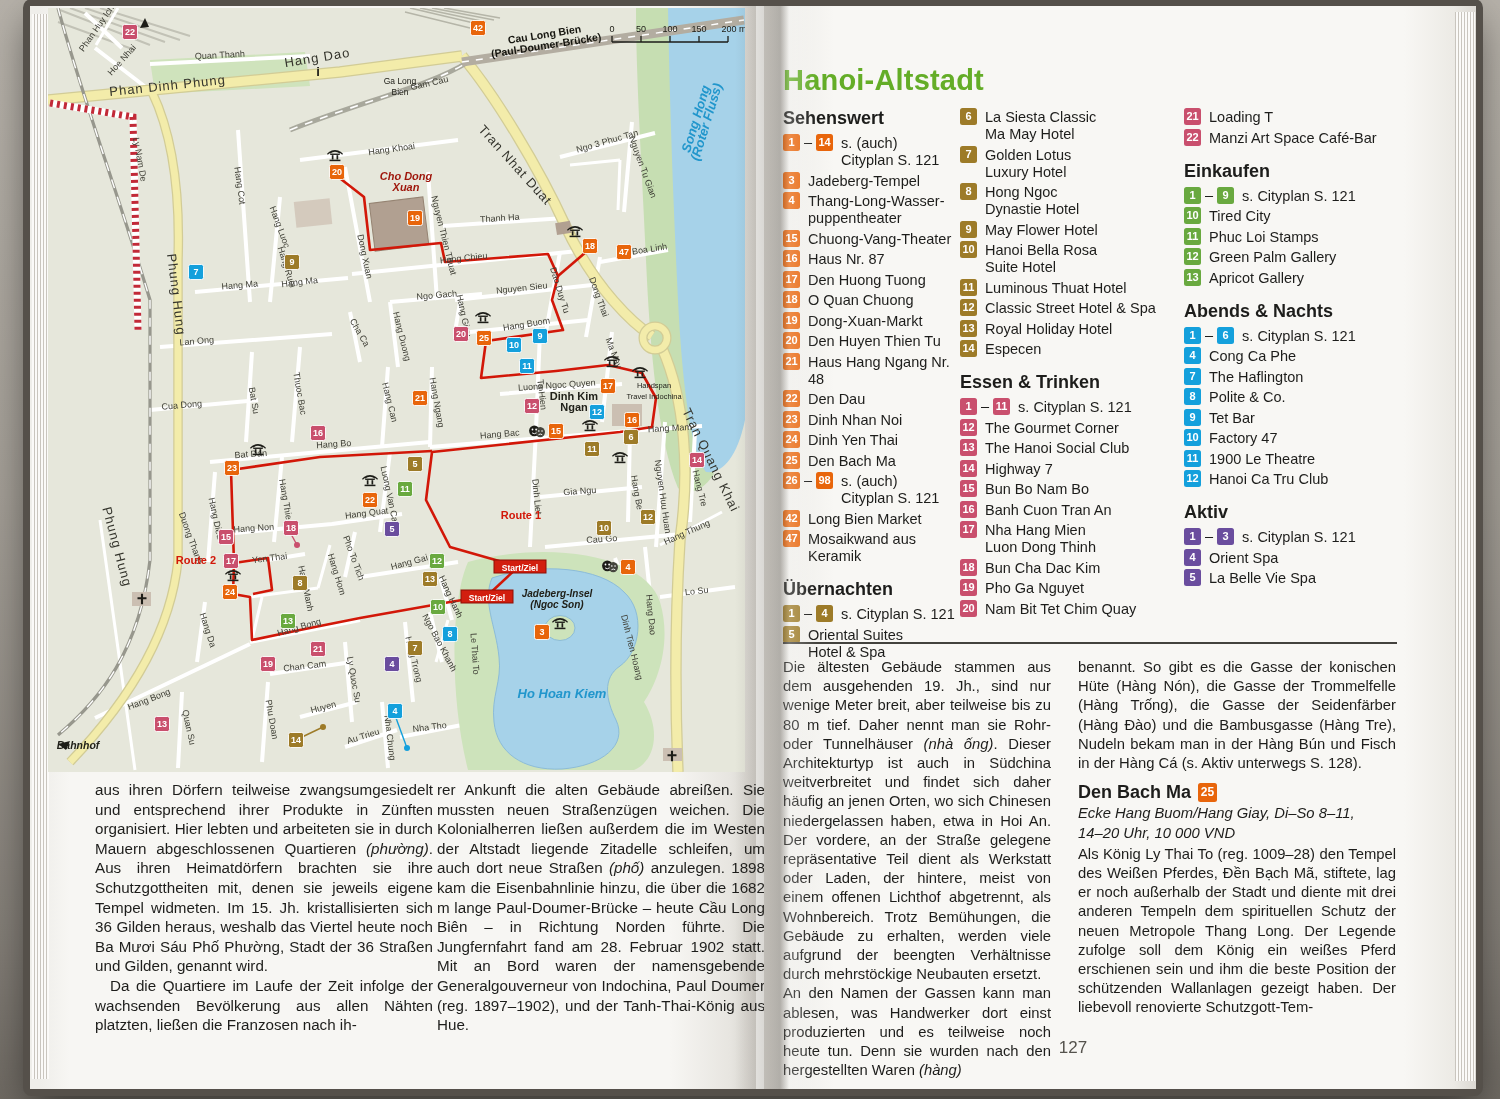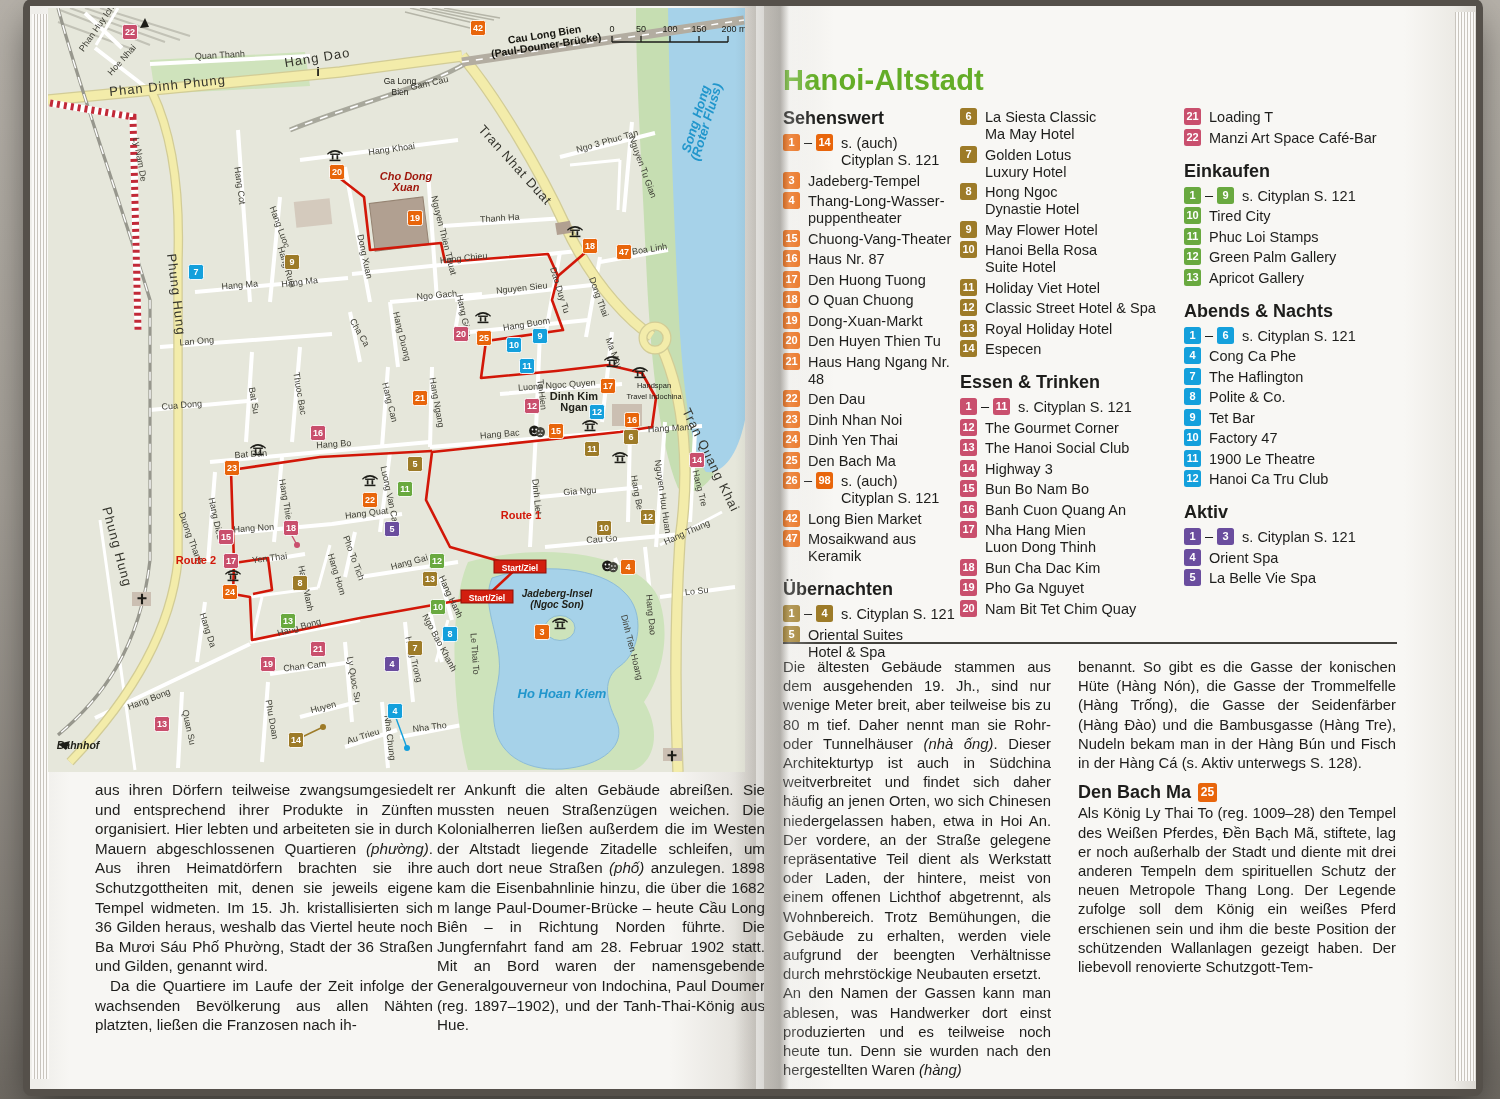--- a/index.html
+++ b/index.html
@@ -641,21 +641,21 @@
         <div class="lrow">
           <span class="badge" style="background: rgb(157, 123, 40);">9</span>
           <span class="ltxt">May Flower Hotel</span>
         </div>
         <div class="lrow">
           <span class="badge" style="background: rgb(157, 123, 40);">10</span>
           <span class="ltxt">Hanoi Bella Rosa<br>Suite Hotel</span>
         </div>
         <div class="lrow">
           <span class="badge" style="background: rgb(157, 123, 40);">11</span>
-          <span class="ltxt">Holiday Viet Hotel</span>
+          <span class="ltxt">Luminous Thuat Hotel</span>
         </div>
         <div class="lrow">
           <span class="badge" style="background: rgb(157, 123, 40);">12</span>
           <span class="ltxt">Classic Street Hotel &amp; Spa</span>
         </div>
         <div class="lrow">
           <span class="badge" style="background: rgb(157, 123, 40);">13</span>
           <span class="ltxt">Royal Holiday Hotel</span>
         </div>
         <div class="lrow">
@@ -672,29 +672,29 @@
         <div class="lrow">
           <span class="badge" style="background: rgb(201, 79, 109);">12</span>
           <span class="ltxt">The Gourmet Corner</span>
         </div>
         <div class="lrow">
           <span class="badge" style="background: rgb(201, 79, 109);">13</span>
           <span class="ltxt">The Hanoi Social Club</span>
         </div>
         <div class="lrow">
           <span class="badge" style="background: rgb(201, 79, 109);">14</span>
-          <span class="ltxt">Highway 3</span>
+          <span class="ltxt">Highway 7</span>
         </div>
         <div class="lrow">
           <span class="badge" style="background: rgb(201, 79, 109);">15</span>
           <span class="ltxt">Bun Bo Nam Bo</span>
         </div>
         <div class="lrow">
           <span class="badge" style="background: rgb(201, 79, 109);">16</span>
-          <span class="ltxt">Banh Cuon Quang An</span>
+          <span class="ltxt">Banh Cuon Tran An</span>
         </div>
         <div class="lrow">
           <span class="badge" style="background: rgb(201, 79, 109);">17</span>
           <span class="ltxt">Nha Hang Mien<br>Luon Dong Thinh</span>
         </div>
         <div class="lrow">
           <span class="badge" style="background: rgb(201, 79, 109);">18</span>
           <span class="ltxt">Bun Cha Dac Kim</span>
         </div>
         <div class="lrow">
@@ -797,20 +797,22 @@
         <p class="para indent">An den <b>Namen der Gassen</b> kann man ablesen, was Handwerker dort einst produzierten und es teilweise noch heute tun. Denn sie wurden nach den hergestellten Waren <i>(hàng)</i></p>
       </div>
     <div class="rtext col-r2">
       <div>
           <p class="para">benannt. So gibt es die Gasse der konischen Hüte (Hàng Nón), die Gasse der Trommelfelle (Hàng Trống), die Gasse der Seidenfärber (Hàng Đào) und die Bambusgasse (Hàng Tre), Nudeln bekam man in der Hàng Bún und Fisch in der Hàng Cá (s. Aktiv unterwegs S. 128).</p>
         </div>
       <div class="feat-head">
         <span>Den Bach Ma</span>
         <span class="feat-badge" id="feat-badge" style="background: rgb(232, 101, 11);">25</span>
       </div>
+      <div class="feat-meta" id="feat-meta">Ecke Hang Buom/Hang Giay, Di–So 8–11,<br>14–20 Uhr, 10 000 VND</div>
       <div>
           <p class="para">Als König Ly Thai To (reg. 1009–28) den Tempel des Weißen Pferdes, <b>Đền Bạch Mã,</b> stiftete, lag er noch außerhalb der Stadt und diente mit drei anderen Tempeln dem spirituellen Schutz der neuen Metropole Thang Long. Der Legende zufolge soll dem König ein weißes Pferd erschienen sein und ihm die beste Position der schützenden Wallanlagen gezeigt haben. Der liebevoll renovierte Schutzgott-Tem-</p>
         </div>
     </div>
+    <div class="pagenum pagenum-right">127</div>
   </div>
 
   <div class="gutter"></div>
 </div>
 
 </body></html>

